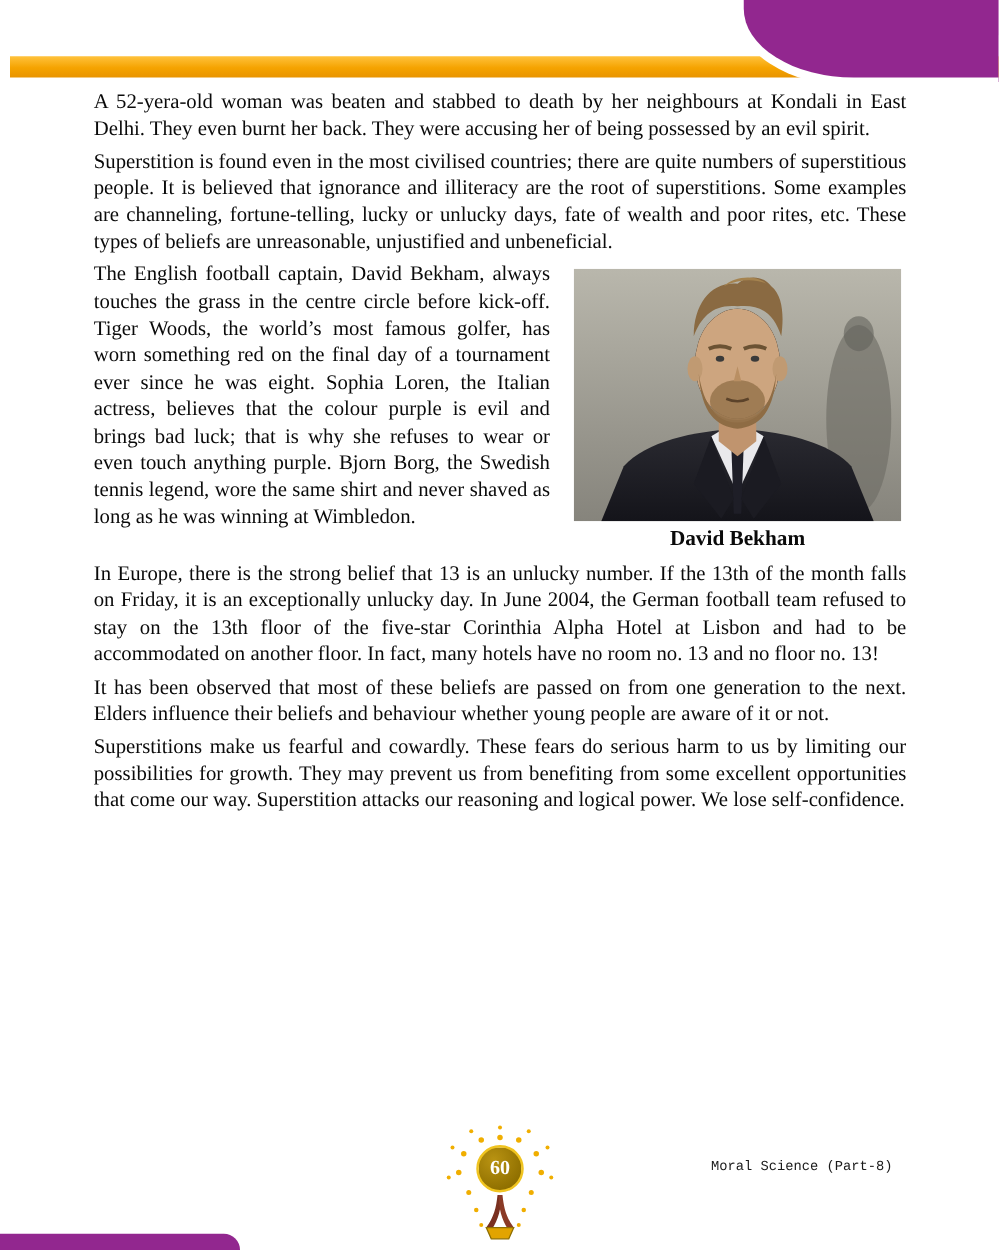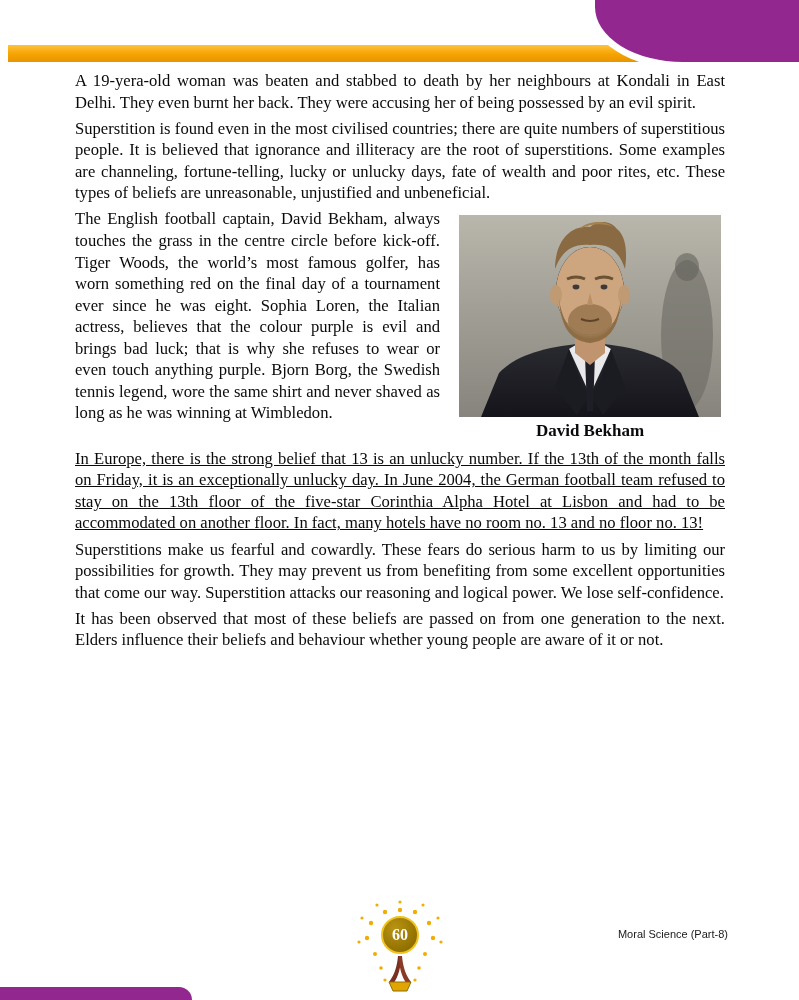--- a/index.html
+++ b/index.html
@@ -41,52 +41,52 @@
 
   figure {
     float: right; width: 262px;
     margin: 3px 0 2px 15px; padding: 4px;
   }
   .photo { width: 262px; height: 202px; display: block; }
   figcaption {
     margin-top: 4px; font-weight: 700; font-size: 17px;
     text-align: center; line-height: 1.2;
   }
-  .clear { clear: both; text-decoration: underline; }
+  .clear { clear: both; }
 
   
   .badge-wrap {
     position: absolute; left: 355px; top: 898px; width: 90px; height: 94px;
   }
   .badge-wrap svg { position: absolute; left: 0; top: 0; }
   .page-circle {
     position: absolute; left: 26px; top: 18px; width: 38px; height: 38px;
     border-radius: 50%;
     background: radial-gradient(circle at 35% 30%, #B99312, #8F6F00 75%);
     border: 2.5px solid #F0C420;
     box-sizing: border-box;
     display: flex; align-items: center; justify-content: center;
     color: #ffffff; font-weight: 700; font-size: 16px;
     font-family: "Liberation Serif", serif;
   }
   .footer-right {
-    position: absolute; right: 71px; top: 928px;
+    position: absolute; right: 85px; top: 928px;
     font-size: 11px; color: #1a1a1a;
-    font-family: Liberation Sans, sans-serif;
+    font-family: Liberation Mono, monospace;
   }
 </style>
 </head>
 <body>
 
 <div class="gold-bar"></div>
 <div class="purple-swoosh"></div>
 <div class="purple-bottom"></div>
 
 <main class="content">
-  <p>A 19-yera-old woman was beaten and stabbed to death by her neighbours at Kondali in East Delhi. They even burnt her back. They were accusing her of being possessed by an evil spirit.</p>
+  <p>A 52-yera-old woman was beaten and stabbed to death by her neighbours at Kondali in East Delhi. They even burnt her back. They were accusing her of being possessed by an evil spirit.</p>
   <p>Superstition is found even in the most civilised countries; there are quite numbers of superstitious people. It is believed that ignorance and illiteracy are the root of superstitions. Some examples are channeling, fortune-telling, lucky or unlucky days, fate of wealth and poor rites, etc. These types of beliefs are unreasonable, unjustified and unbeneficial.</p>
 
   <figure>
     <svg class="photo" viewBox="0 0 262 202" xmlns="http://www.w3.org/2000/svg">
       <defs>
         <linearGradient id="bg" x1="0" y1="0" x2="0" y2="1">
           <stop offset="0" stop-color="#b9b7ac"></stop>
           <stop offset="1" stop-color="#86847c"></stop>
         </linearGradient>
         <linearGradient id="suit" x1="0" y1="0" x2="0" y2="1">
@@ -126,22 +126,22 @@
       <path d="M136,64 Q145,60 154,64" stroke="#6b5233" stroke-width="3" fill="none"></path>
       <ellipse cx="117" cy="72" rx="3.4" ry="2.4" fill="#3a3a3a"></ellipse>
       <ellipse cx="145" cy="72" rx="3.4" ry="2.4" fill="#3a3a3a"></ellipse>
       <path d="M131,78 L128,90 L134,90 Z" fill="#b98f63"></path>
     </svg>
     <figcaption>David Bekham</figcaption>
   </figure>
 
   <p>The English football captain, David Bekham, always touches the grass in the centre circle before kick-off. Tiger Woods, the world’s most famous golfer, has worn something red on the final day of a tournament ever since he was eight. Sophia Loren, the Italian actress, believes that the colour purple is evil and brings bad luck; that is why she refuses to wear or even touch anything purple. Bjorn Borg, the Swedish tennis legend, wore the same shirt and never shaved as long as he was winning at Wimbledon.</p>
   <p class="clear">In Europe, there is the strong belief that 13 is an unlucky number. If the 13th of the month falls on Friday, it is an exceptionally unlucky day. In June 2004, the German football team refused to stay on the 13th floor of the five-star Corinthia Alpha Hotel at Lisbon and had to be accommodated on another floor. In fact, many hotels have no room no. 13 and no floor no. 13!</p>
+  <p>It has been observed that most of these beliefs are passed on from one generation to the next. Elders influence their beliefs and behaviour whether young people are aware of it or not.</p>
   <p>Superstitions make us fearful and cowardly. These fears do serious harm to us by limiting our possibilities for growth. They may prevent us from benefiting from some excellent opportunities that come our way. Superstition attacks our reasoning and logical power. We lose self-confidence.</p>
-  <p>It has been observed that most of these beliefs are passed on from one generation to the next. Elders influence their beliefs and behaviour whether young people are aware of it or not.</p>
 </main>
 
 <div class="badge-wrap">
   <svg width="90" height="94" viewBox="0 0 90 94" xmlns="http://www.w3.org/2000/svg">
 
     <g fill="#F0AE00">
       <circle cx="45" cy="12" r="2.2"></circle>
         <circle cx="45" cy="4" r="1.6"></circle>
       <circle cx="30" cy="14" r="2.2"></circle>
         <circle cx="22" cy="7" r="1.6"></circle>

